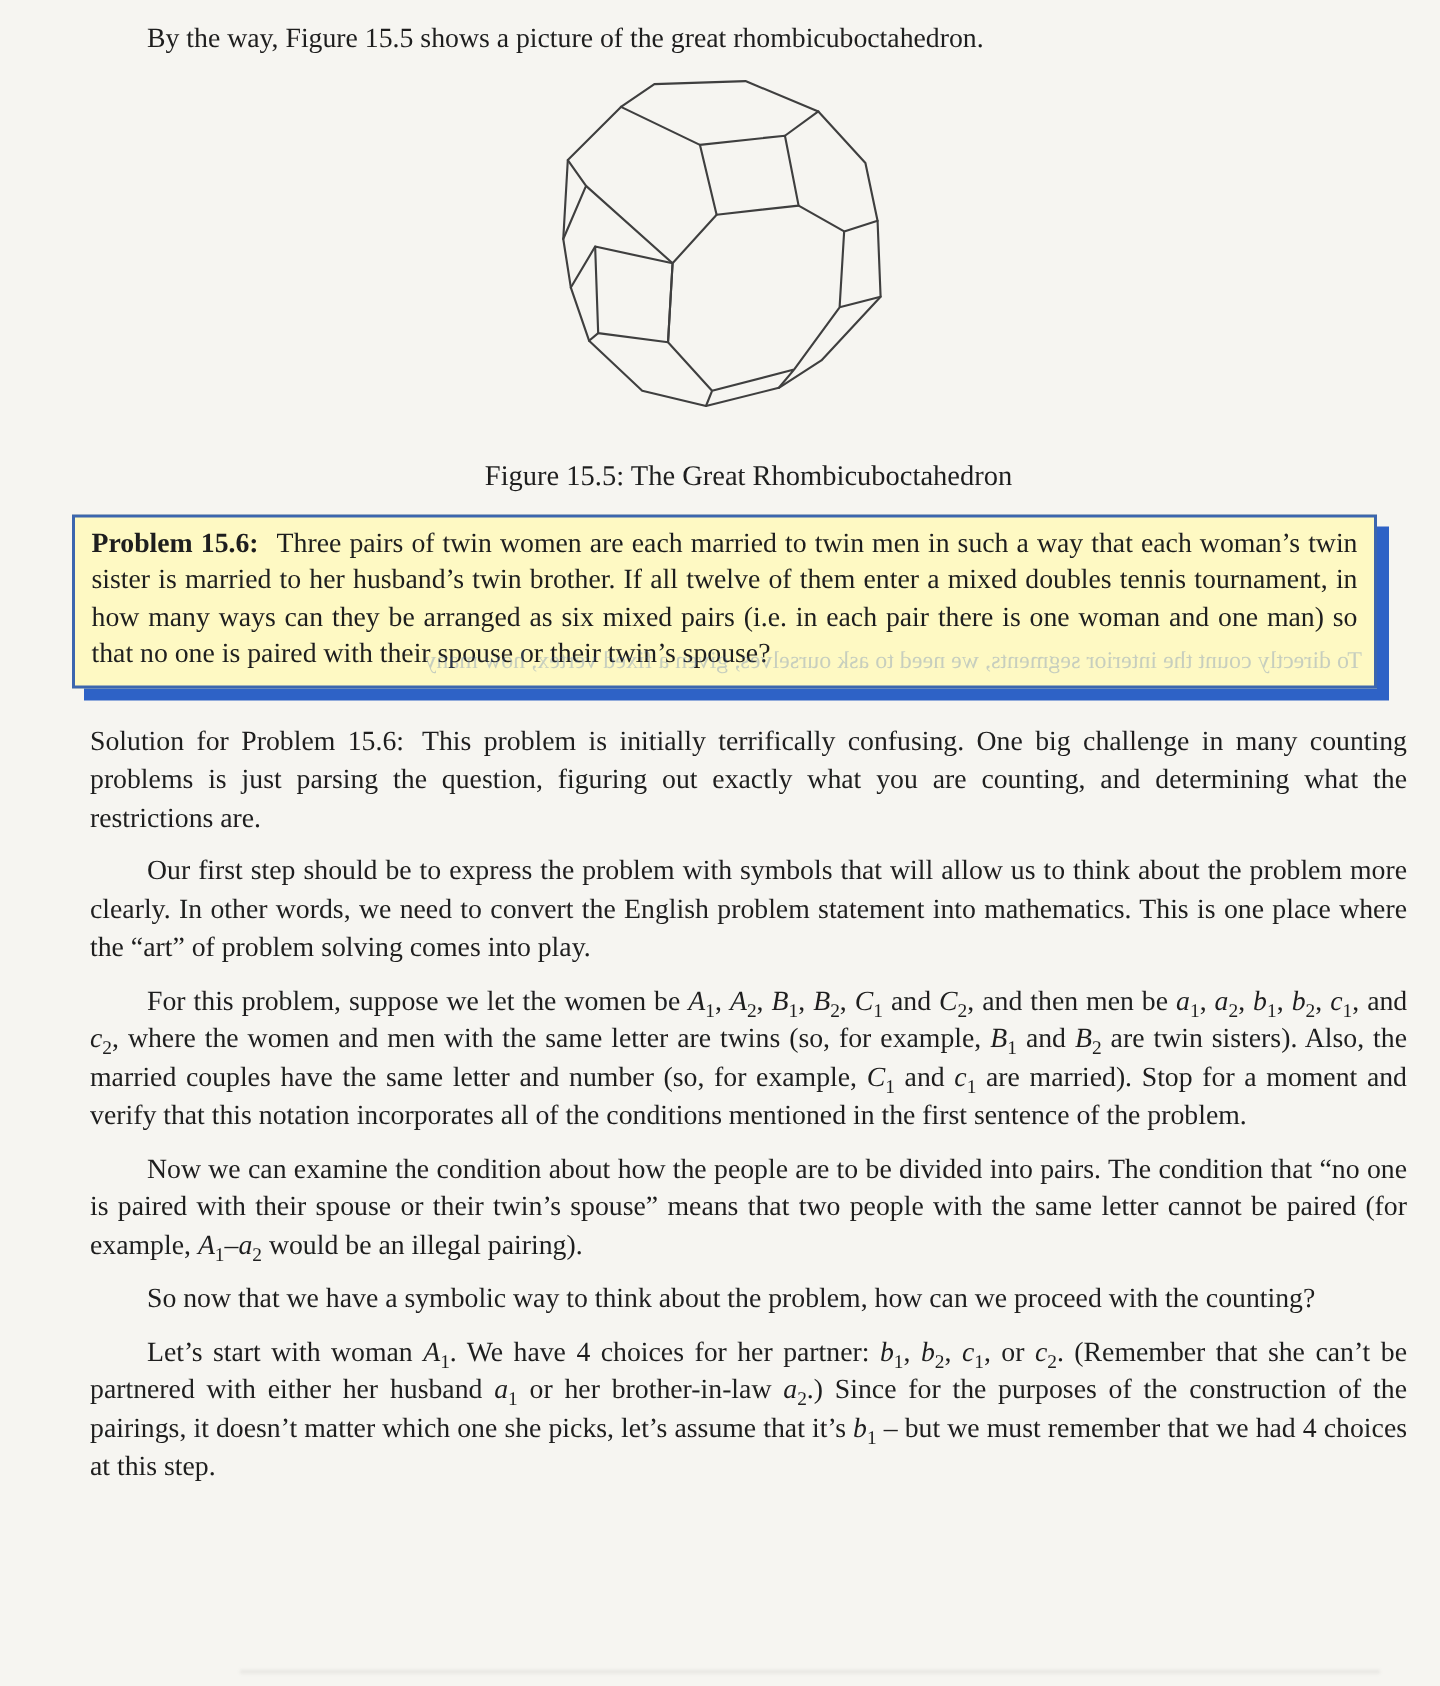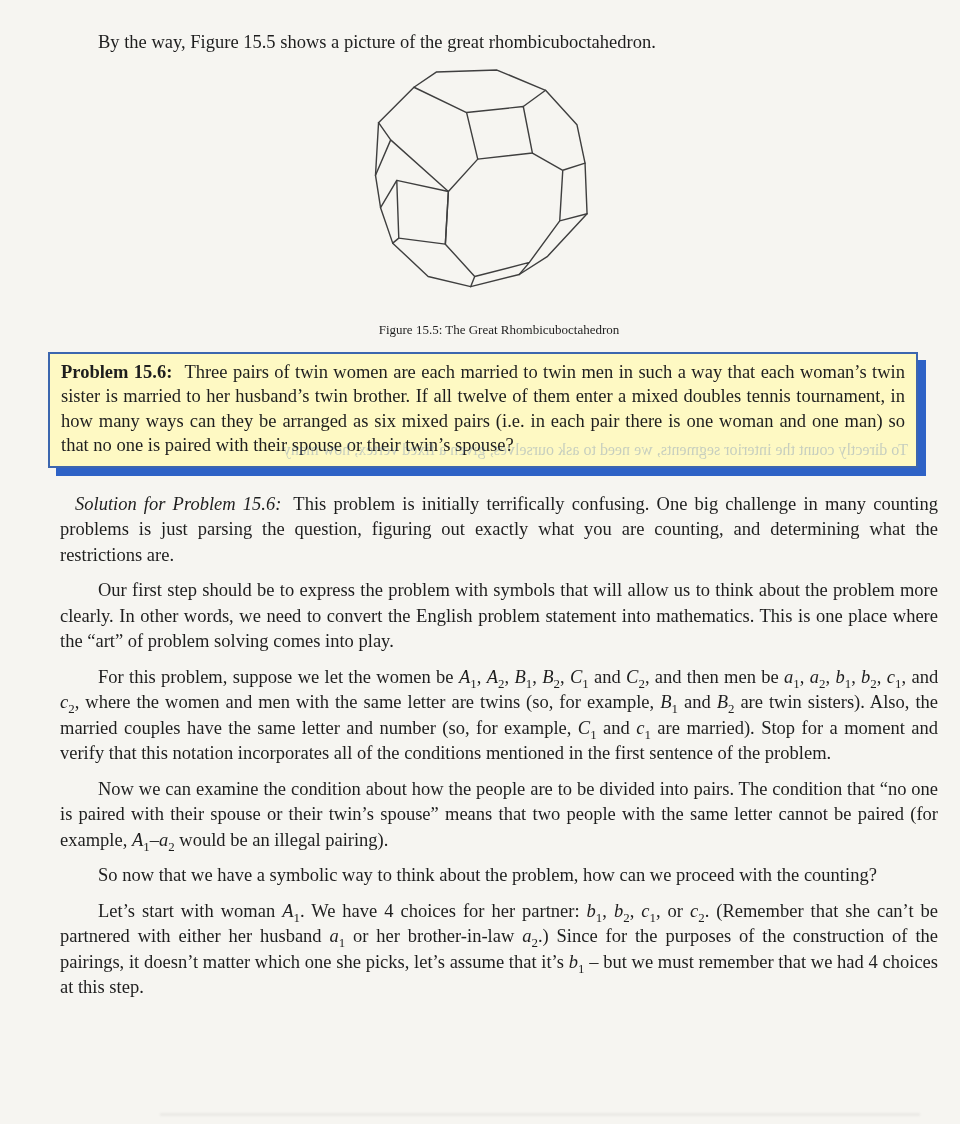--- a/index.html
+++ b/index.html
@@ -4,42 +4,42 @@
 <style>
   html,body{margin:0;padding:0;}
   body{
     width:960px;height:1124px;overflow:hidden;
     background:#f6f5f1;
     font-family:"Liberation Serif","DejaVu Serif",serif;
     color:#1e1e1e;
     position:relative;
   }
   .page{
-    padding:30px 22px 0 60px;
+    padding:14px 22px 0 60px;
   }
   .para{
     font-size:18.5px;
     line-height:25.5px;
     text-align:justify;
     margin:0 0 10px 0;
   }
   .indent{text-indent:38px;}
-  .lead-italic{font-style:italic;margin-left:15px;}
+  .lead-italic{}
   .lead-gap{display:inline-block;width:12px;}
   sub{font-size:70%;line-height:0;}
   i{font-style:italic;}
 
   .figure-wrap{
     text-align:center;
     margin:2px 0 0 0;
   }
   .figure-wrap svg{display:inline-block;}
   .caption{
     text-align:center;
-    font-size:13px;
+    font-size:19px;
     margin:4px 0 14px 0;
   }
 
   .problem-box{
     position:relative;
     margin:0 20px 24px -12px;
     background:#fef9c3;
     border:2px solid #3c66ae;
     box-shadow:8px 8px 0 0 #2e62c6;
     padding:6px 11px 8px 11px;

